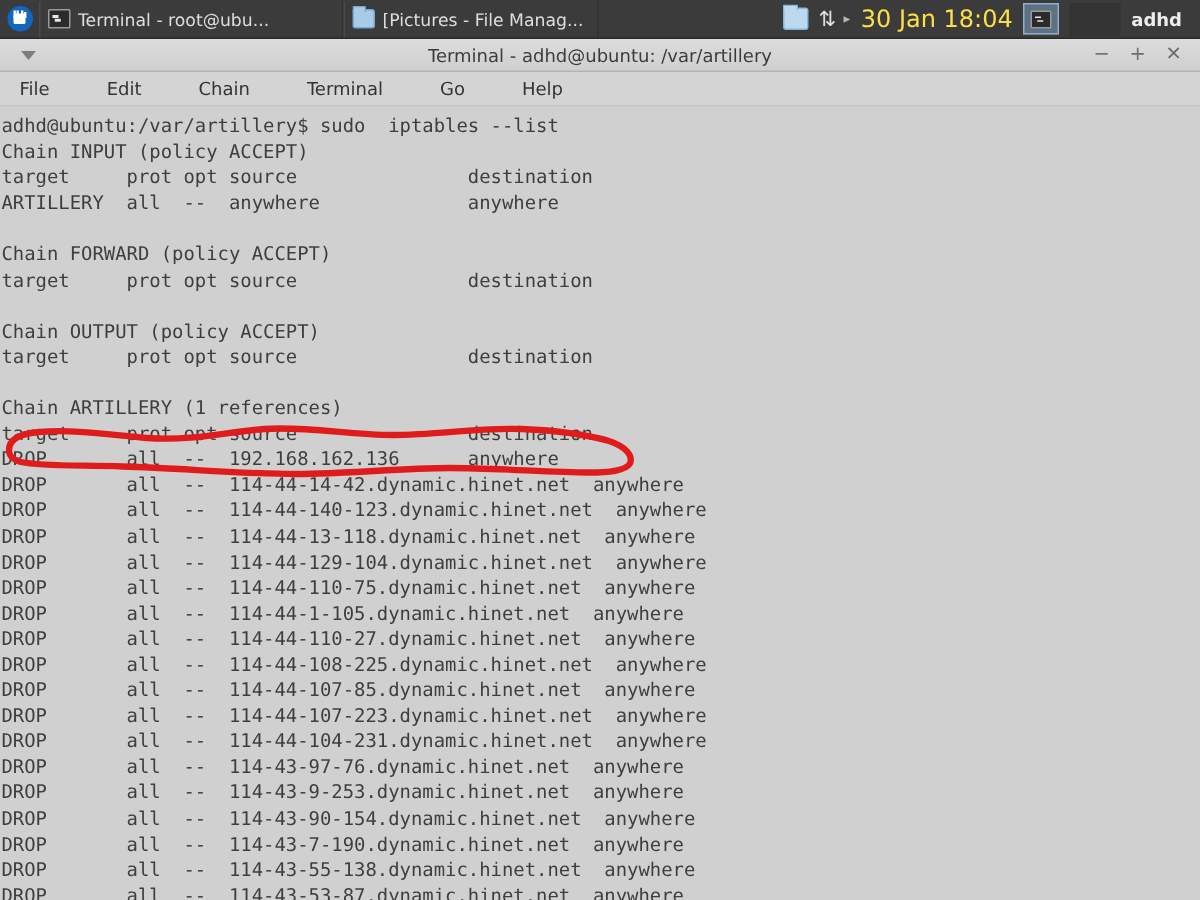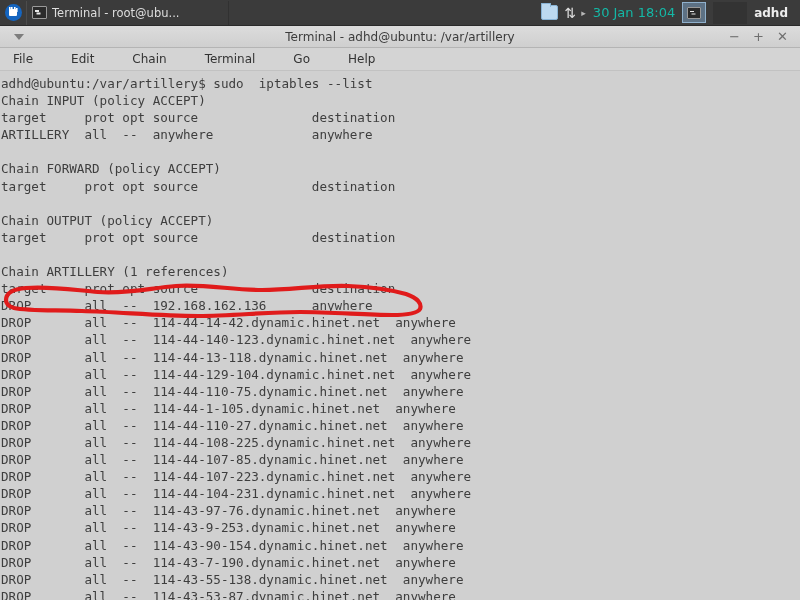--- a/index.html
+++ b/index.html
@@ -114,21 +114,21 @@
     width: 8px; height: 3px;
     background: #bcd9f0;
     border: 1px solid #89b4d6; border-bottom: none;
     border-radius: 1px 1px 0 0;
   }
   .tray-arrows {
     color: #e0e0e0; font-size: 14px; line-height: 1;
     letter-spacing: -2px;
   }
   .tray-caret { color: #b8b8b8; font-size: 9px; }
-  .tb-clock { color: #14b8a6; font-size: 13px; white-space: nowrap; }
+  .tb-clock { color: #fde047; font-size: 16px; white-space: nowrap; }
   .tray-box {
     width: 24px; height: 21px;
     background: #5d7184;
     border: 1px solid #8fb0cc;
     display: flex; align-items: center; justify-content: center;
   }
   .tray-box .term-icon { width: 14px; height: 12px; }
   .tb-dark-gap { width: 34px; height: 22px; background: #333333; }
   .tb-user { color: #ededed; font-size: 12px; padding-right: 8px; font-weight: bold; }
 
@@ -205,20 +205,24 @@
   <div class="tb-menu-btn">
     <div class="whisker"></div>
   </div>
 
   <div class="tb-task" style="width:203px">
     <div class="term-icon"></div>
     <span class="lbl">Terminal - root@ubu...</span>
   </div>
 
 
+  <div class="tb-task" style="width:170px">
+    <div class="folder-icon"></div>
+    <span class="lbl">[Pictures - File Manag...</span>
+  </div>
 
   <div class="tb-spacer"></div>
 
   <div class="tb-tray">
     <div class="tray-folder"></div>
     <span class="tray-arrows">⇅</span>
     <span class="tray-caret">▸</span>
     <span class="tb-clock">30 Jan 18:04</span>
     <div class="tray-box">
       <div class="term-icon"></div>

